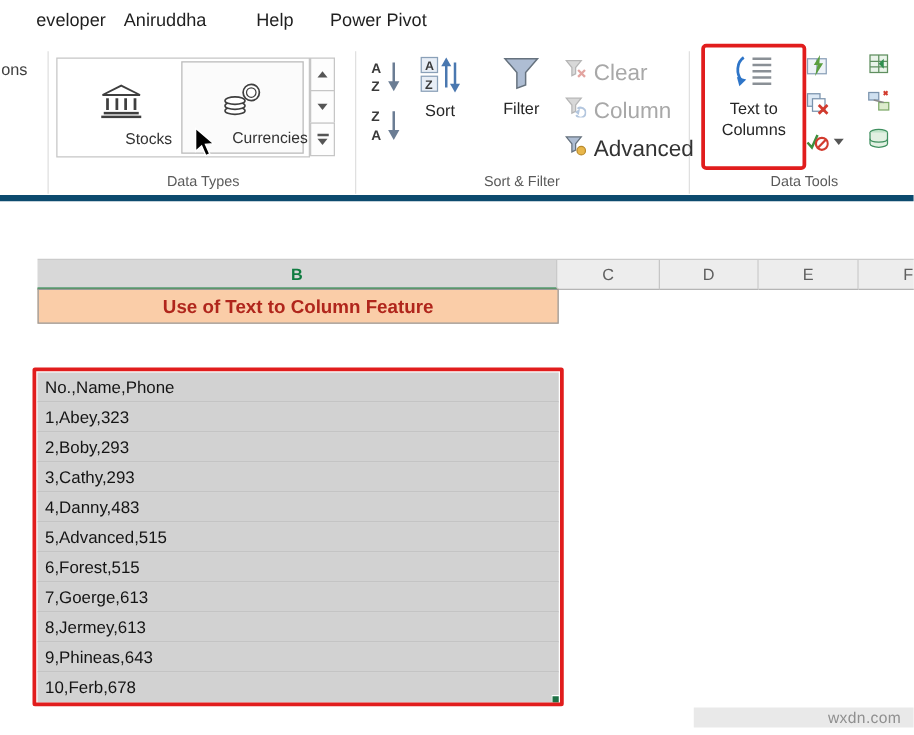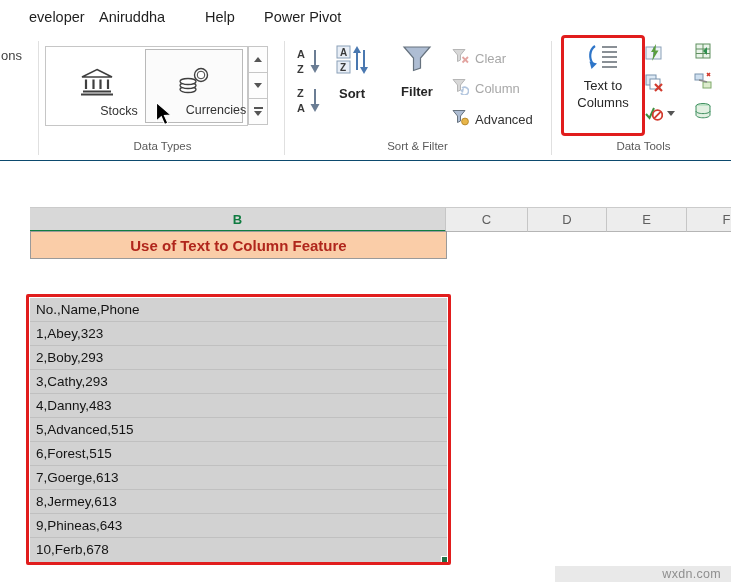--- a/index.html
+++ b/index.html
@@ -4,44 +4,44 @@
 <style>
   * { margin:0; padding:0; box-sizing:border-box; }
   body { font-family:"Liberation Sans", sans-serif; background:#fff; }
   #screen { position:relative; width:731px; height:588px; background:#fff; overflow:hidden; }
 
   
   .menubar { position:absolute; left:0; top:0; width:731px; height:35px; background:#fff; }
   .menu-item { position:absolute; top:9px; font-size:14.5px; color:#1f1f1f; white-space:nowrap; cursor:default;padding-left:29px; }
 
   
-  .ribbon { position:absolute; left:0; top:35px; width:731px; height:126px; background:#fff; border-bottom:1px solid #0c4a6e; }
+  .ribbon { position:absolute; left:0; top:35px; width:731px; height:126px; background:#fff; border-bottom:5px solid #0c4a6e; }
   .vdiv { position:absolute; top:6px; width:1px; height:114px; background:#e0e0e0; }
   .group-label { position:absolute; top:105px; font-size:11.5px; color:#5a5a5a; text-align:center; white-space:nowrap; }
   .partial-text { position:absolute; left:1px; top:13px; font-size:13px; color:#3f3f3f; }
 
   
   .gallery { position:absolute; left:45px; top:11px; width:203px; height:80px; border:1px solid #c6c6c6; background:#fff; }
   .gallery-item { position:absolute; top:2px; height:74px; display:flex; flex-direction:column; align-items:center; justify-content:flex-end; padding-bottom:5px; }
   .gallery-item .glabel { font-size:12.5px; color:#333; margin-top:4px;margin-left:44px; }
   .g-stocks { left:6px; width:90px; }
   .g-currencies { left:99px; width:98px; border:1px solid #b9b9b9; background:#fbfbfb; }
   .gallery-scroll { position:absolute; left:248px; top:11px; width:20px; height:81px; }
   .gscroll-btn { width:20px; height:27px; border:1px solid #c6c6c6; background:#fdfdfd; display:flex; flex-direction:column; align-items:center; justify-content:center; }
   .gscroll-btn + .gscroll-btn { margin-top:-1px; }
   .tri-up { width:0; height:0; border-left:4px solid transparent; border-right:4px solid transparent; border-bottom:5px solid #555; }
   .tri-down { width:0; height:0; border-left:4px solid transparent; border-right:4px solid transparent; border-top:5px solid #555; }
   .more-bar { width:9px; height:2px; background:#555; margin-bottom:2px; }
 
   
   .small-btn { position:absolute; width:36px; height:34px; display:flex; align-items:center; justify-content:center; }
   .big-btn { position:absolute; display:flex; flex-direction:column; align-items:center; }
-  .big-btn .blabel { font-size:13px; color:#262626; margin-top:6px; white-space:nowrap;font-weight:bold; }
+  .big-btn .blabel { font-size:13px; color:#262626; white-space:nowrap; }
   .menu-row-btn { position:absolute; display:flex; align-items:center; gap:6px; height:20px; }
-  .menu-row-btn .rlabel { font-size:13px; white-space:nowrap; }
+  .menu-row-btn .rlabel { font-size:18px; white-space:nowrap; }
   .disabled-label { color:#a8a8a8; }
   .enabled-label { color:#333; }
 
   
   .ttc-btn { position:absolute; left:566px; top:6px; width:74px; height:92px; display:flex; flex-direction:column; align-items:center; }
   .ttc-label { font-size:13px; color:#262626; line-height:17px; text-align:center; }
   .mini-icon { position:absolute; width:18px; height:18px; }
   .chevron { position:absolute; width:0; height:0; border-left:4px solid transparent; border-right:4px solid transparent; border-top:5px solid #555; }
 
   

